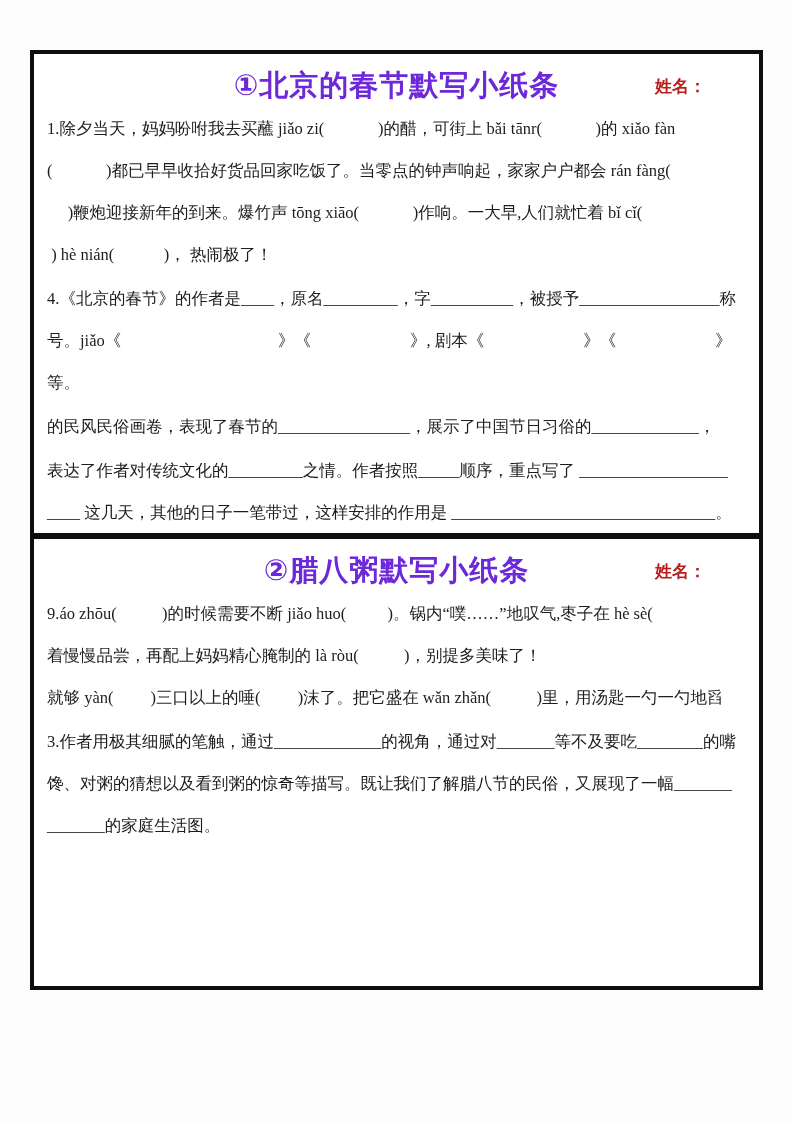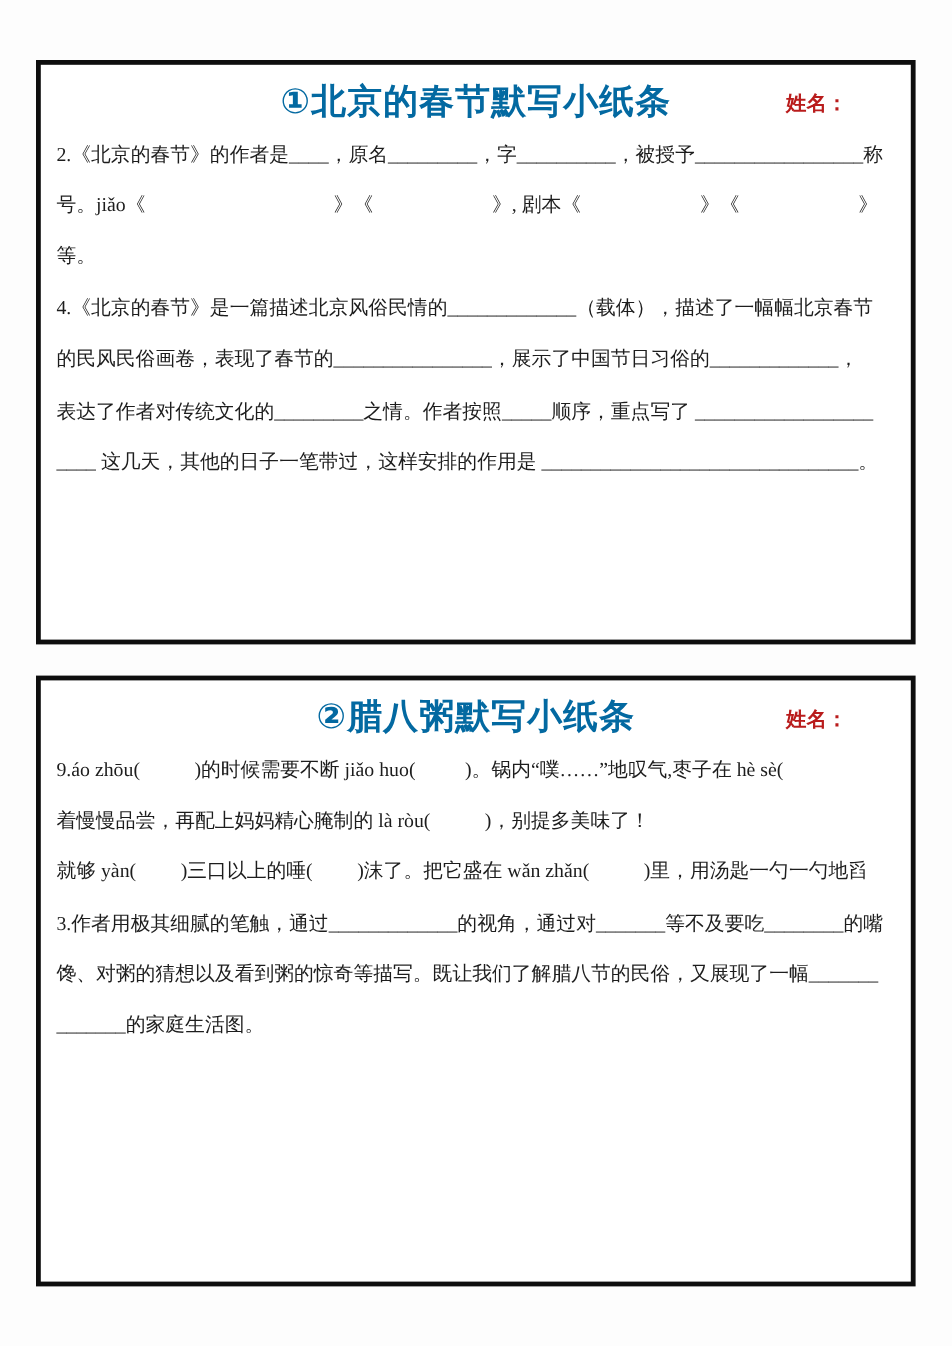--- a/index.html
+++ b/index.html
@@ -10,27 +10,27 @@
     color:#1d1d1d;
     overflow:hidden;
   }
   .page{position:relative;width:793px;height:1122px;background:#fdfdfd;}
   .card{
     position:absolute;left:30px;width:733px;
     border:4px solid #0e0e0e;background:#ffffff;
     box-sizing:border-box;overflow:hidden;
   }
   .card-1{top:50px;height:487px;}
-  .card-2{top:563px;height:509px;}
+  .card-2{top:535px;height:455px;}
   .card-header{position:relative;margin-top:12px;height:38px;}
   .card-title{
     margin:0;text-align:center;
     font-family:"Liberation Sans","DejaVu Sans",sans-serif;
     font-weight:bold;font-size:29px;line-height:38px;
-    color:#0369a1;letter-spacing:1px;
+    color:#6d28d9;letter-spacing:1px;
   }
   .name-label{
     position:absolute;right:53px;top:9px;
     font-family:"Liberation Sans","DejaVu Sans",sans-serif;
     font-weight:bold;font-size:17px;color:#b91c1c;
   }
   .card-body{margin:4px 12px 0 13px;font-size:16.5px;}
   .line{line-height:42px;white-space:pre-wrap;}
   .para + .para{margin-top:2px;}
 </style>
@@ -39,25 +39,30 @@
 
 <div class="page">
 
   <section class="card card-1">
     <header class="card-header">
       <h1 class="card-title">①北京的春节默写小纸条</h1>
       <span class="name-label">姓名：</span>
     </header>
     <div class="card-body">
         <div class="para">
-          <div class="line">2.《北京的春节》的作者是____，原名_________，字__________，被授予_________________称</div>
+          <div class="line">1.除夕当天，妈妈吩咐我去买蘸 jiǎo zi(             )的醋，可街上 bǎi tānr(             )的 xiǎo fàn</div>
+          <div class="line">(             )都已早早收拾好货品回家吃饭了。当零点的钟声响起，家家户户都会 rán fàng(</div>
+          <div class="line">     )鞭炮迎接新年的到来。爆竹声 tōng xiāo(             )作响。一大早,人们就忙着 bǐ cǐ(</div>
+          <div class="line"> ) hè nián(            )， 热闹极了！</div>
+        </div>
+        <div class="para">
+          <div class="line">4.《北京的春节》的作者是____，原名_________，字__________，被授予_________________称</div>
           <div class="line">号。jiǎo《                                      》《                        》, 剧本《                        》《                        》等。</div>
         </div>
         <div class="para">
-          <div class="line">4.《北京的春节》是一篇描述北京风俗民情的_____________（载体），描述了一幅幅北京春节</div>
           <div class="line">的民风民俗画卷，表现了春节的________________，展示了中国节日习俗的_____________，</div>
         </div>
         <div class="para">
           <div class="line">表达了作者对传统文化的_________之情。作者按照_____顺序，重点写了 __________________</div>
           <div class="line">____ 这几天，其他的日子一笔带过，这样安排的作用是 ________________________________。</div>
         </div>
       </div>
   </section>
 
   <section class="card card-2">

